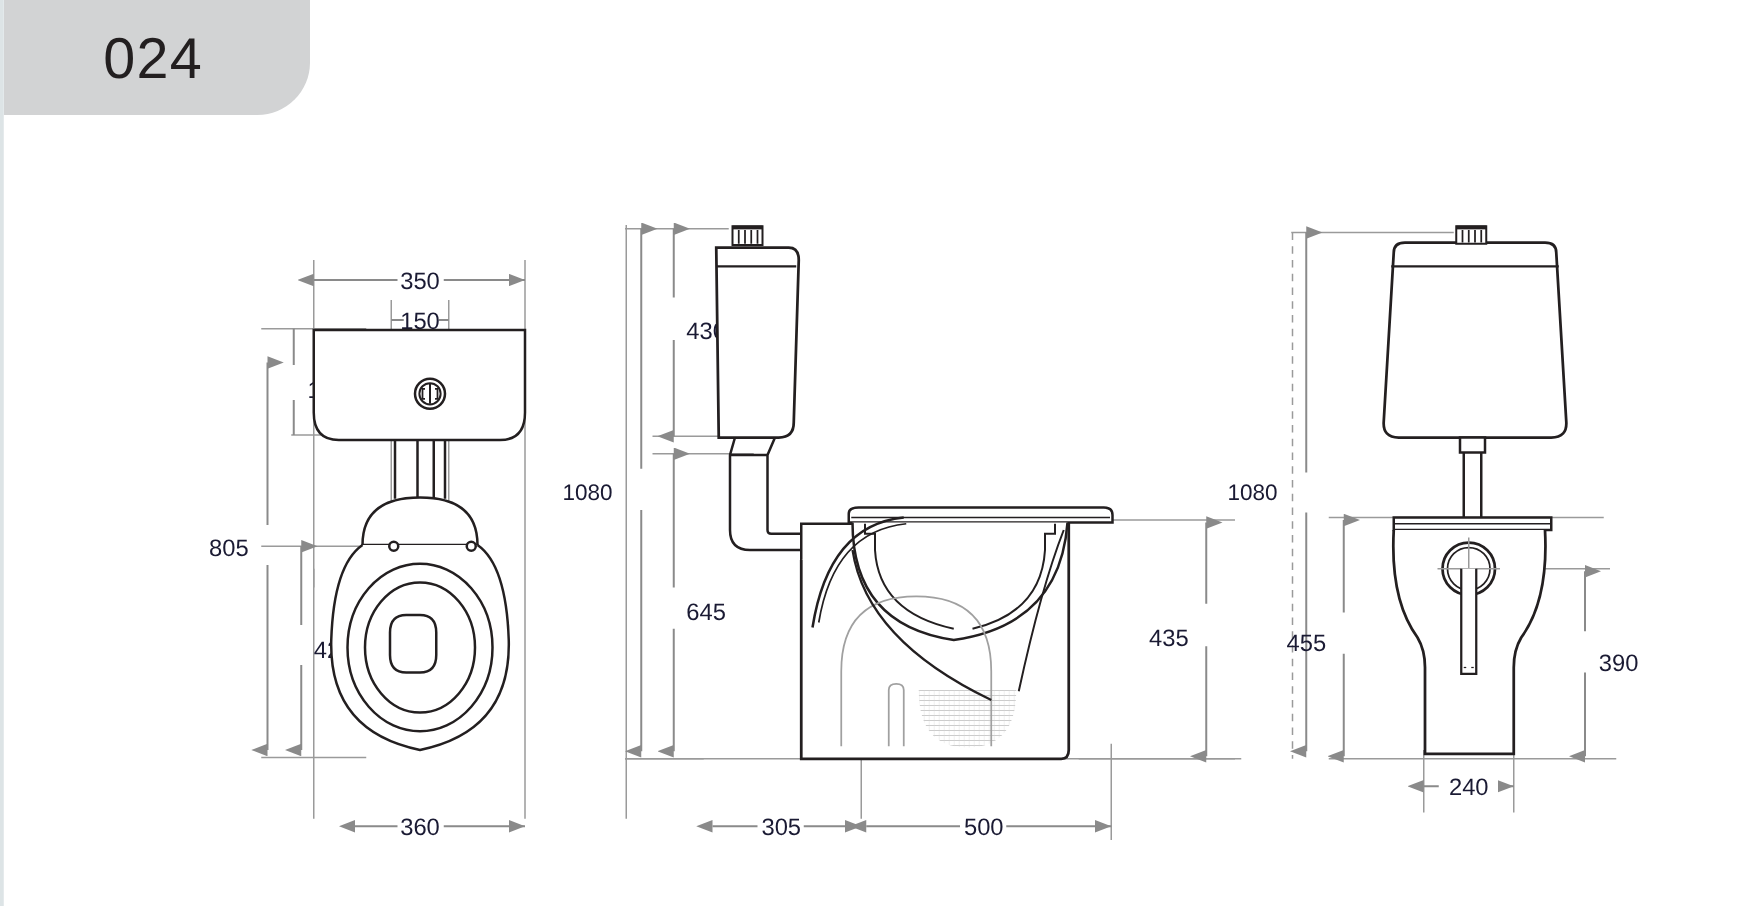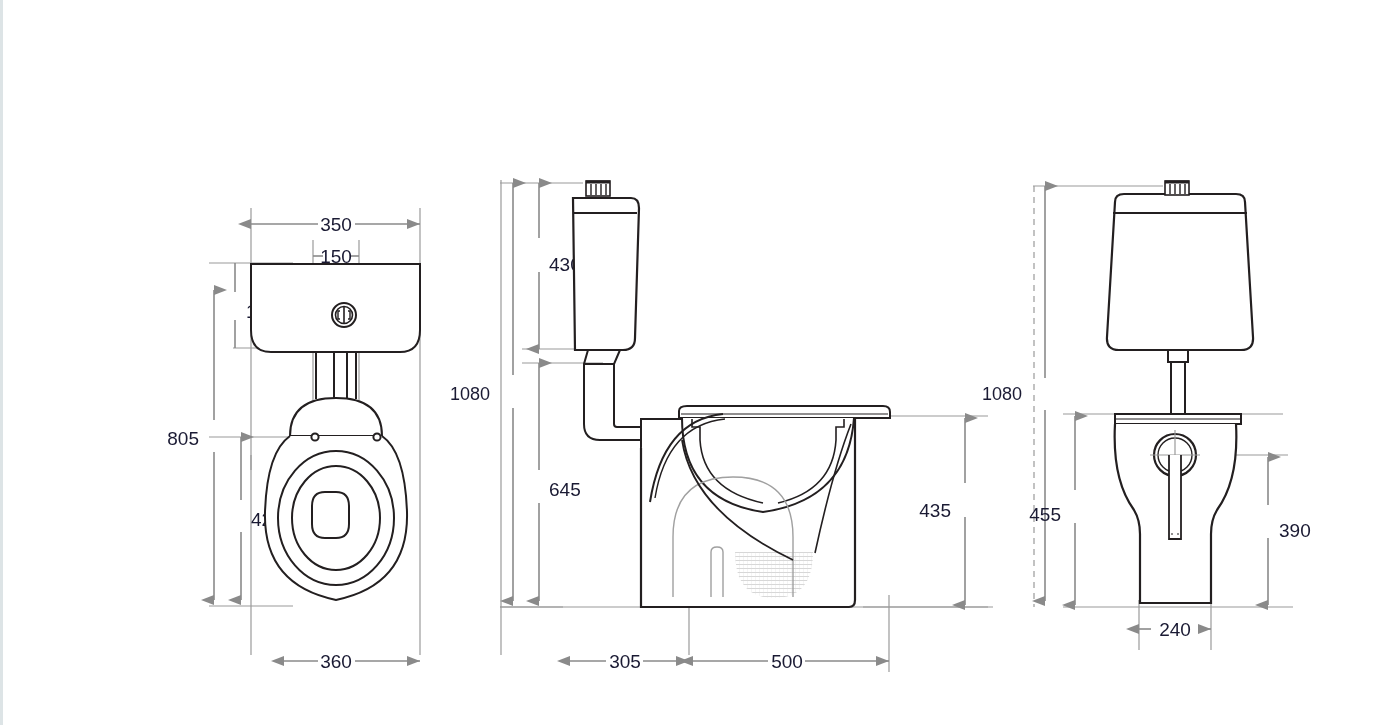--- a/index.html
+++ b/index.html
@@ -51,20 +51,23 @@
     font-size: 19px;
     fill: #1a1a33;
   }
   .dimtext.small { font-size: 18px; }
 </style>
 </head>
 <body>
 
 <div id="page">
 
+  <div id="header-tab">
+    <div id="header-tab-label">024</div>
+  </div>
 
   <svg id="drawing-svg" width="1400" height="725" viewBox="0 0 1400 725">
     <defs>
       <pattern id="waterhatch" width="4" height="4" patternUnits="userSpaceOnUse">
         <rect width="4" height="4" fill="#ffffff"></rect>
         <path d="M0 0 H4" stroke="#9a9a9a" stroke-width="0.8"></path>
         <path d="M0 0 V4" stroke="#d8d8d8" stroke-width="0.6"></path>
       </pattern>
       <marker id="arrL" markerWidth="14" markerHeight="10" refX="13" refY="5" orient="auto" markerUnits="userSpaceOnUse">
         <path d="M13,0 L13,10 L0,5 z" fill="#8a8a8a"></path>

